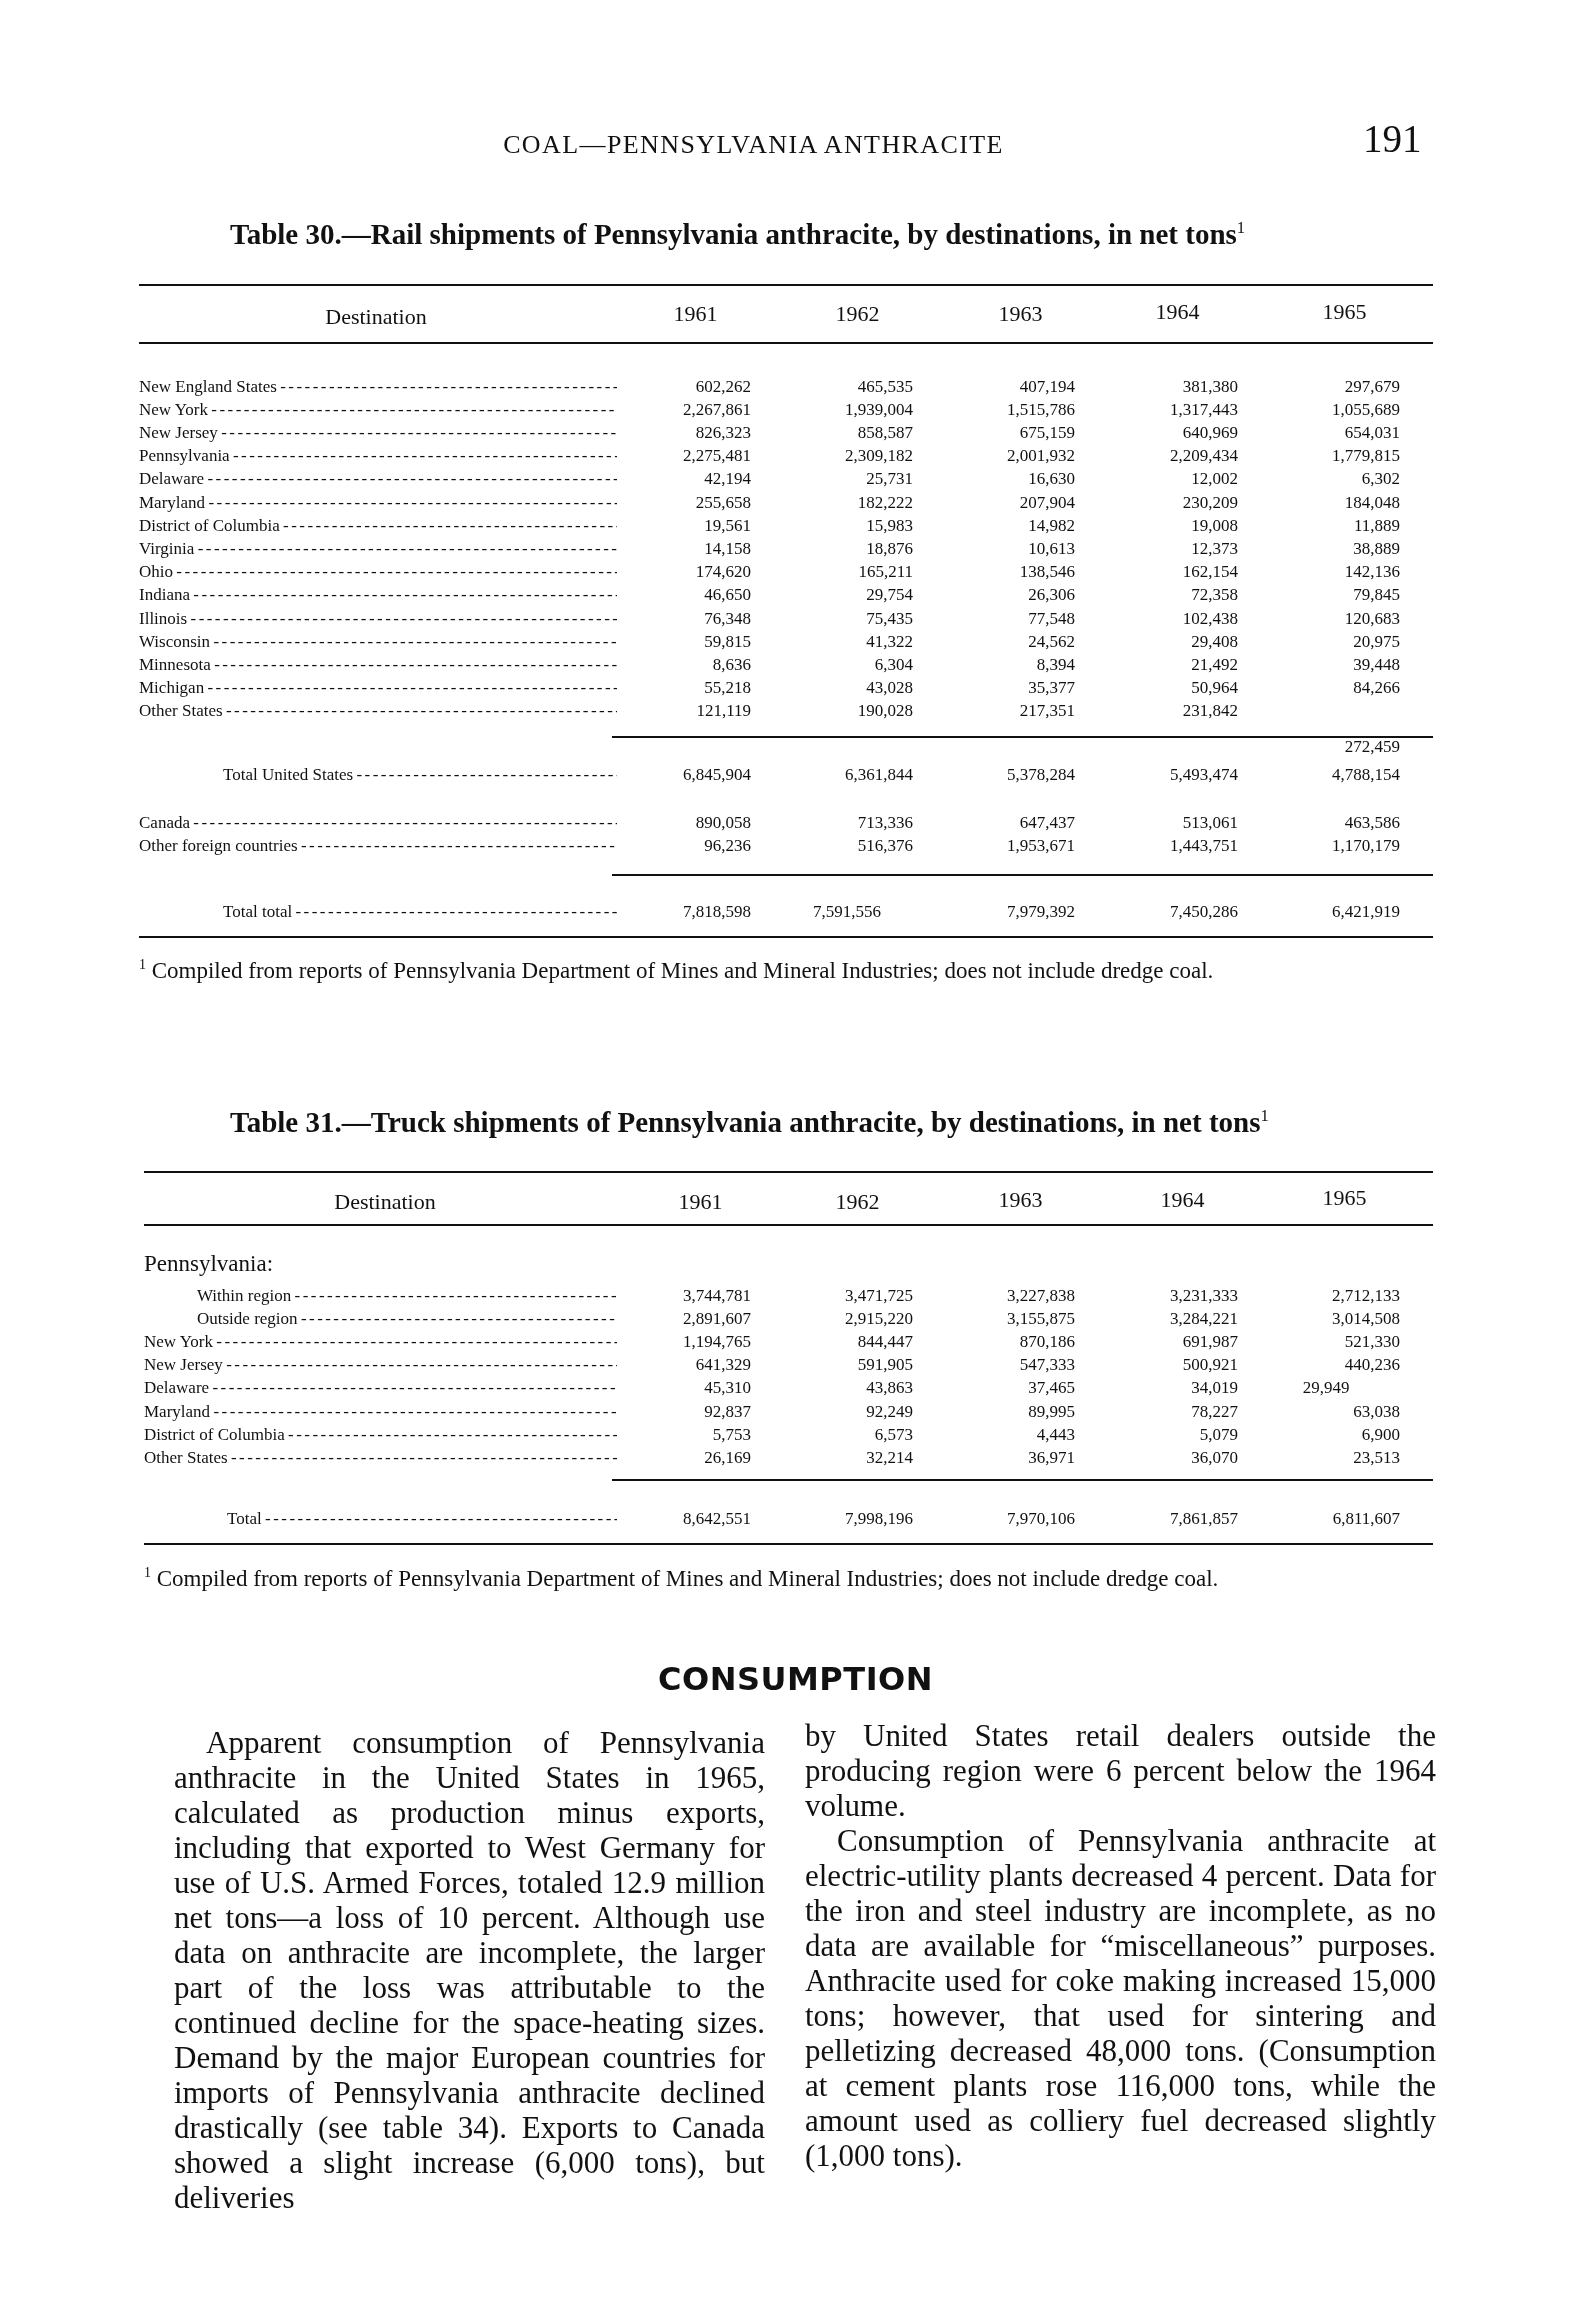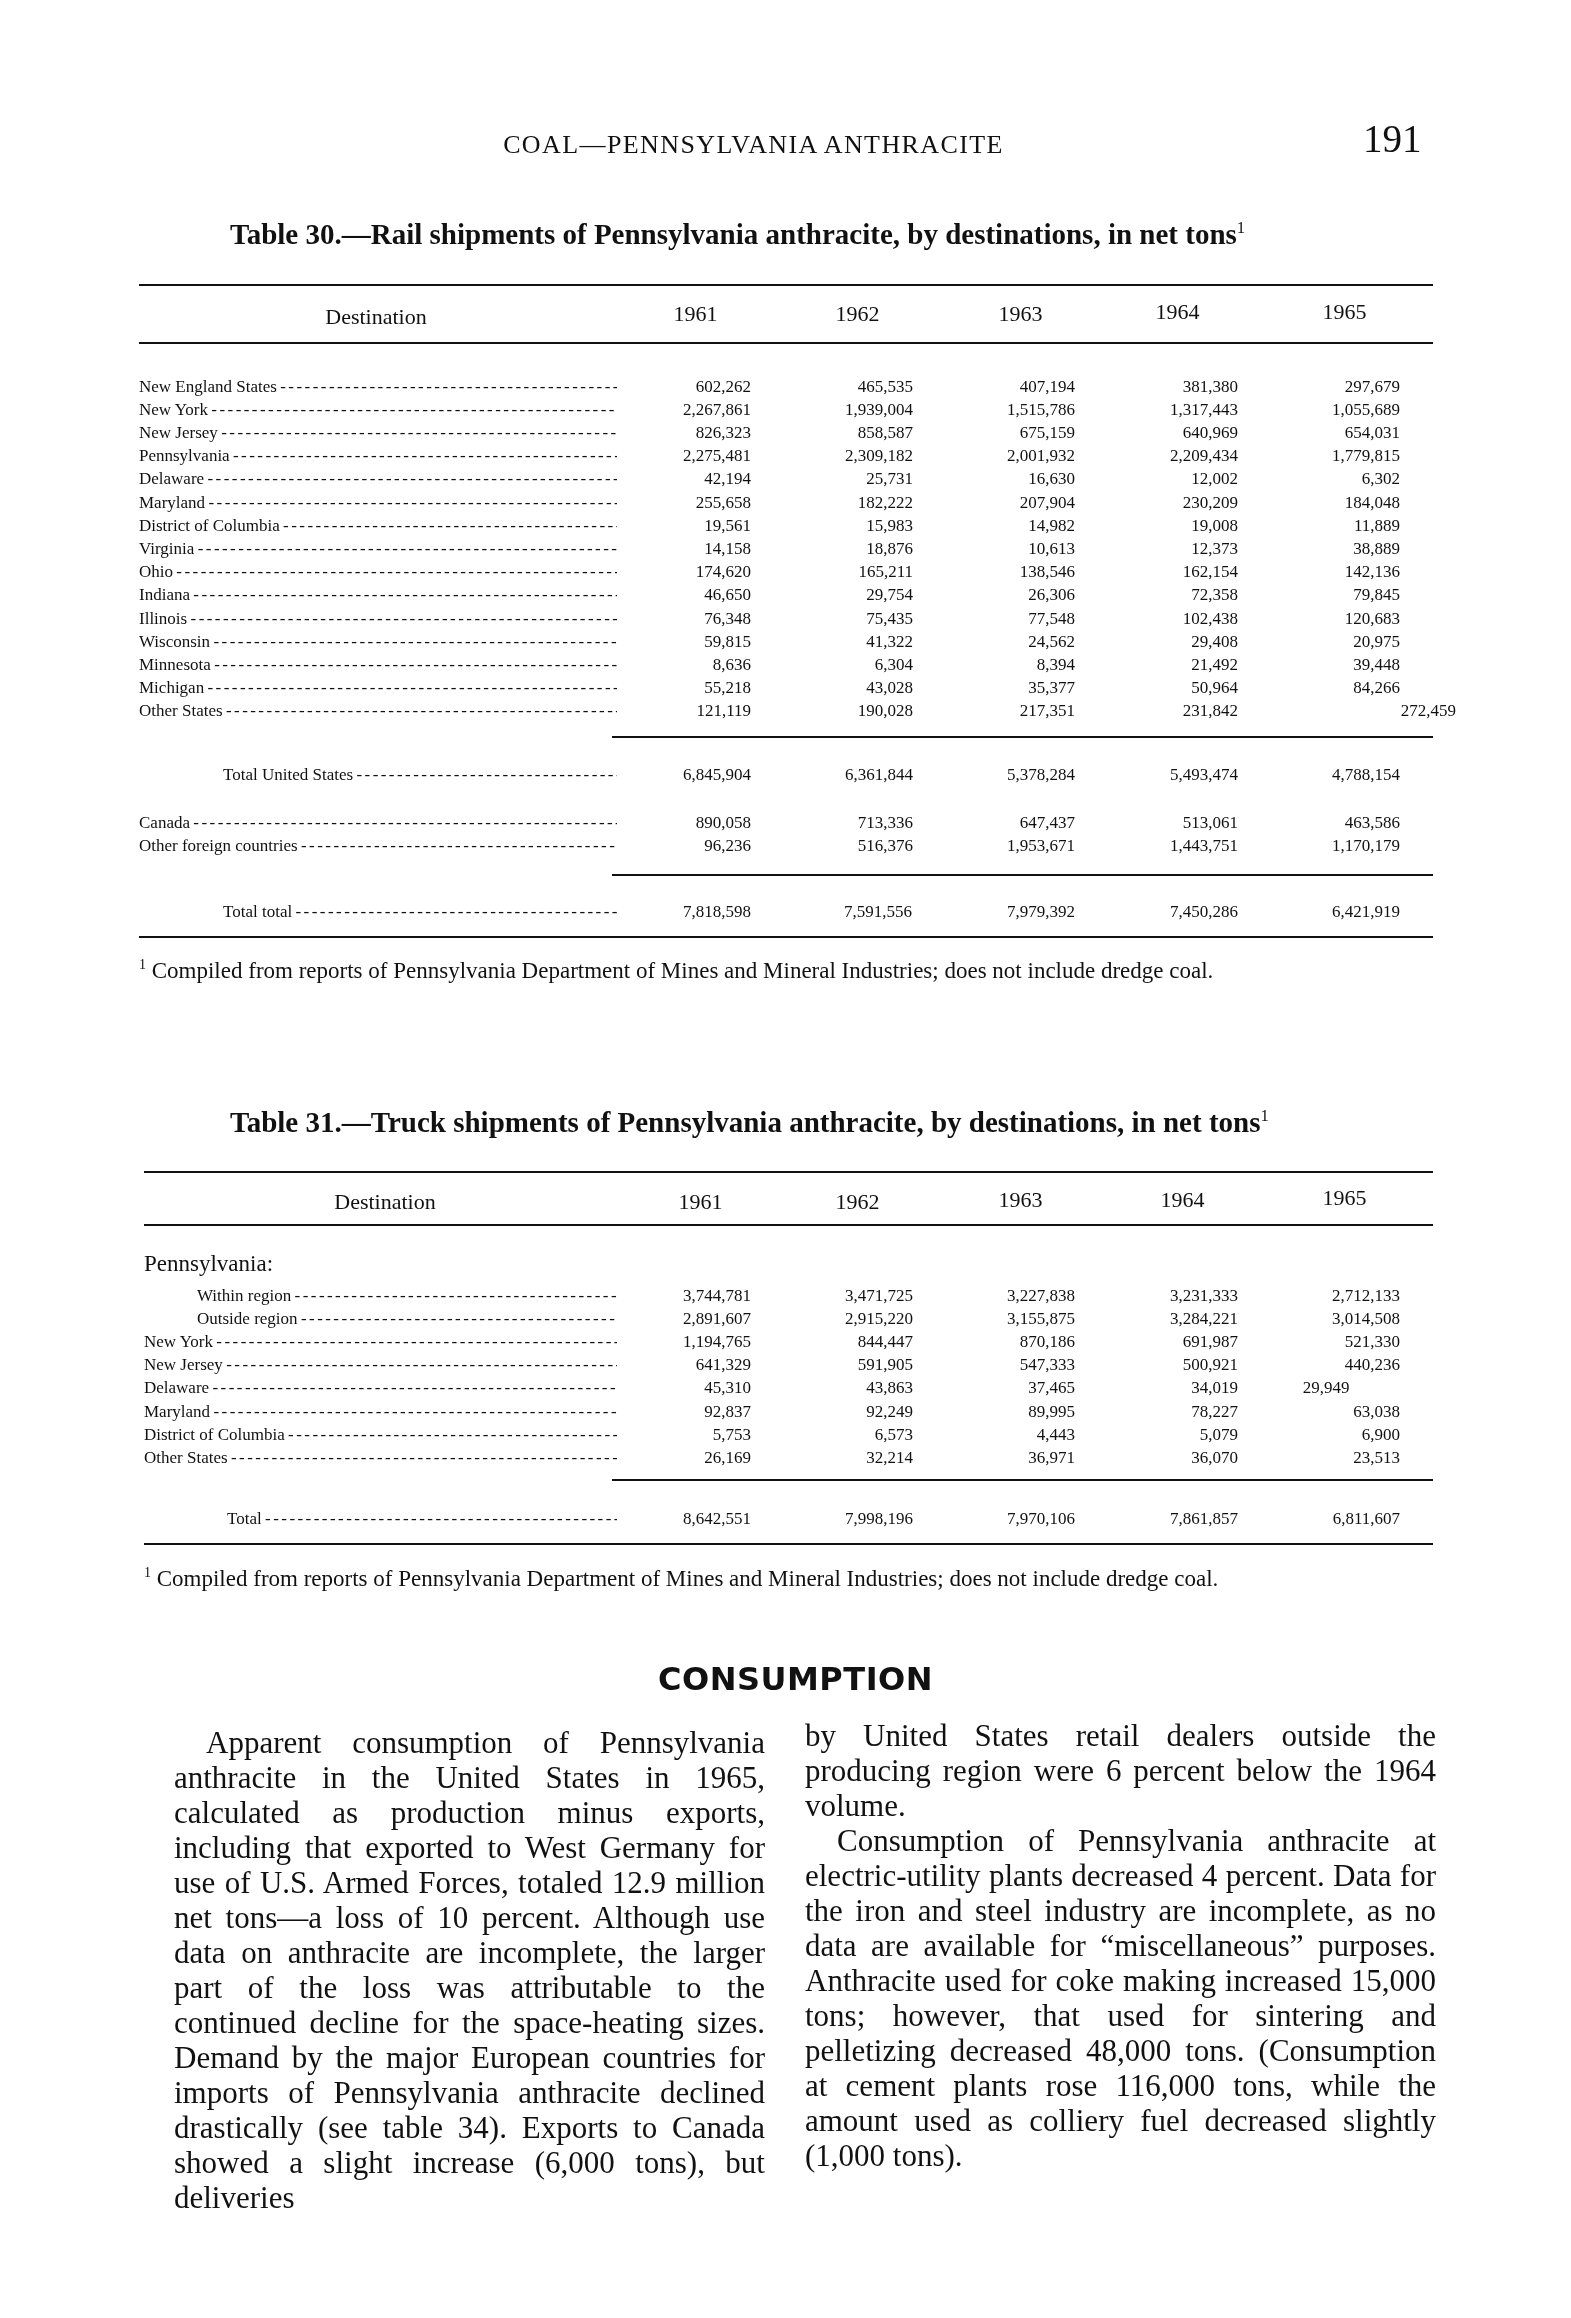--- a/index.html
+++ b/index.html
@@ -153,21 +153,21 @@
     <span class="v" style="left:927px;">35,377</span>
     <span class="v" style="left:1090px;">50,964</span>
     <span class="v" style="left:1252px;">84,266</span>
   </div>
   <div class="row" style="top:699px;">
     <span class="lbl" style="left:139px; width:478px;">Other States</span>
     <span class="v" style="left:603px;">121,119</span>
     <span class="v" style="left:765px;">190,028</span>
     <span class="v" style="left:927px;">217,351</span>
     <span class="v" style="left:1090px;">231,842</span>
-    <span class="v" style="left:1308px;">272,459</span>
+    <span class="v" style="left:1252px;margin-top:36px;">272,459</span>
   </div>
 </div>
 
 <div class="rule thin" style="left:612px; width:821px; top:736px;"></div>
 <div class="row" style="top:763px;">
   <span class="lbl" style="left:223px; width:394px;">Total United States</span>
   <span class="v" style="left:603px;">6,845,904</span>
   <span class="v" style="left:765px;">6,361,844</span>
   <span class="v" style="left:927px;">5,378,284</span>
   <span class="v" style="left:1090px;">5,493,474</span>
@@ -186,21 +186,21 @@
   <span class="v" style="left:603px;">96,236</span>
   <span class="v" style="left:765px;">516,376</span>
   <span class="v" style="left:927px;">1,953,671</span>
   <span class="v" style="left:1090px;">1,443,751</span>
   <span class="v" style="left:1252px;">1,170,179</span>
 </div>
 <div class="rule thin" style="left:612px; width:821px; top:874px;"></div>
 <div class="row" style="top:900px;">
   <span class="lbl" style="left:223px; width:394px;">Total total</span>
   <span class="v" style="left:603px;">7,818,598</span>
-  <span class="v" style="left:804px;text-align:center;">7,591,556</span>
+  <span class="v" style="left:733px;">7,591,556</span>
   <span class="v" style="left:927px;">7,979,392</span>
   <span class="v" style="left:1090px;">7,450,286</span>
   <span class="v" style="left:1252px;">6,421,919</span>
 </div>
 <div class="rule" style="left:139px; width:1294px; top:936px;"></div>
 <div class="abs footnote" style="left:139px; width:1289px; top:951px;"><sup>1</sup> <span>Compiled from reports of Pennsylvania Department of Mines and Mineral Industries; does not include dredge coal.</span></div>
 
 <div class="abs table-title" style="left:230px; top:1106px;"><span>Table 31.—Truck shipments of Pennsylvania anthracite, by destinations, in net tons</span><sup>1</sup></div>
 
 <div class="rule" style="left:144px; width:1289px; top:1171px;"></div>

